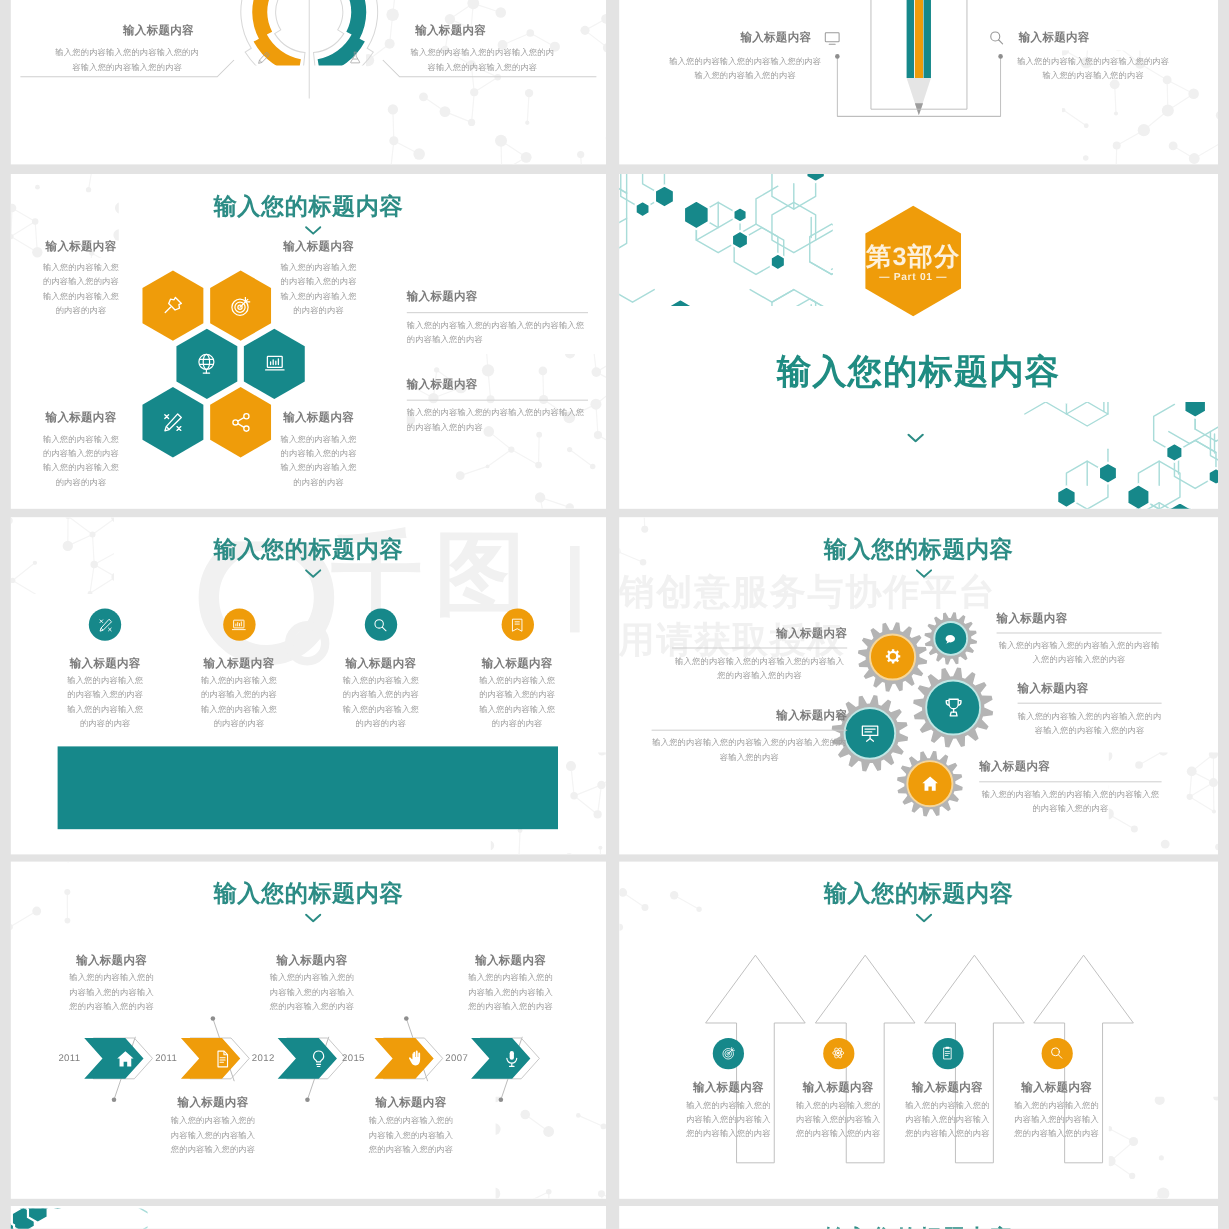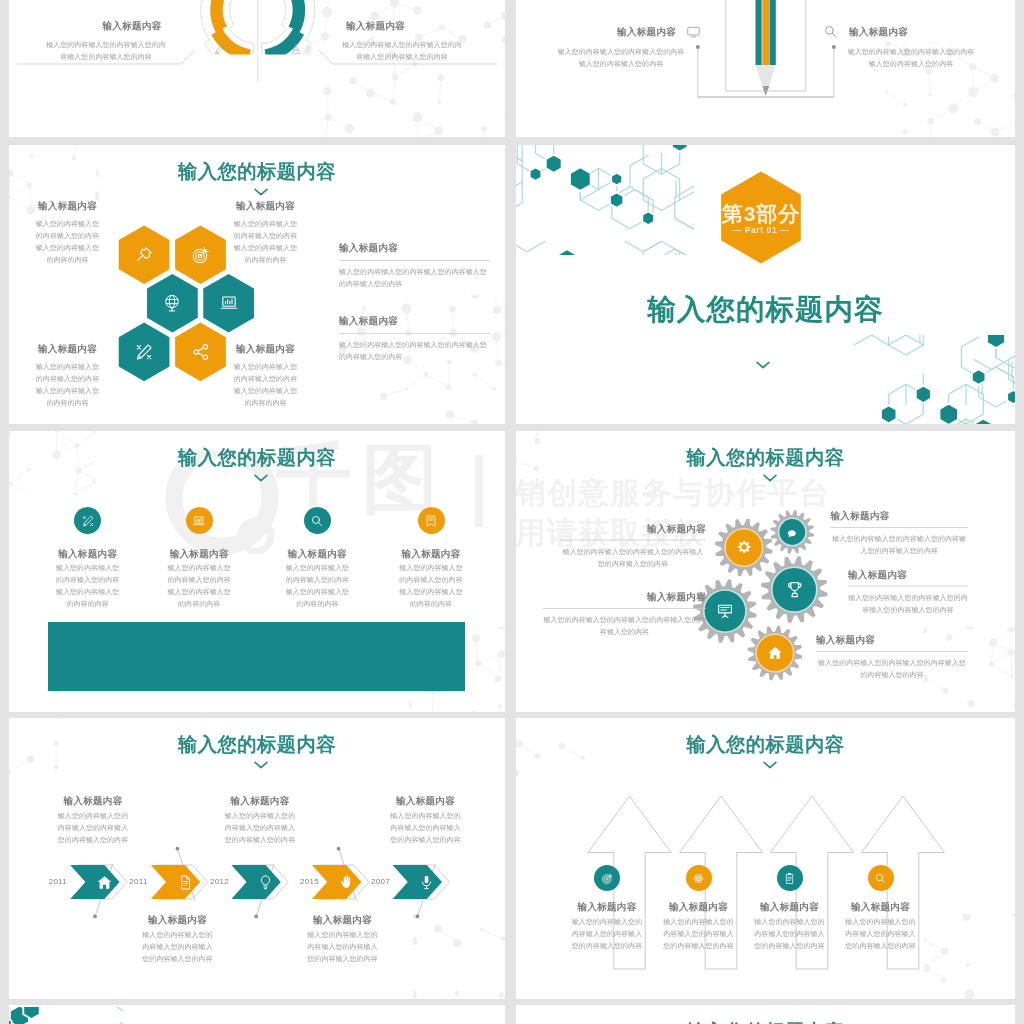--- a/index.html
+++ b/index.html
@@ -1331,21 +1331,21 @@
       <div style="position:absolute;left:248.1px;top:155.5px"><svg class="ic " viewBox="0 0 24 24" width="17" height="17" style="">
           <g fill="none" stroke="#fff" stroke-width="1.4" stroke-linejoin="round">
 <path d="M12 2.6a5.9 5.9 0 0 0-3.3 10.8c.6.5 1 1.2 1 2h4.6c0-.8.4-1.5 1-2A5.9 5.9 0 0 0 12 2.6z"></path>
 <path d="M9.7 18.3h4.6M10.5 20.8h3" stroke-linecap="round"></path>
           </g>
         </svg></div>
       <div style="position:absolute;left:215.0px;top:76px;width:72px;text-align:center">
         <div class="hd">输入标题内容</div>
         <div class="bd" style="margin-top:3px">输入您的内容输入您的内容输入您的内容输入您的内容输入您的内容</div>
       </div>
-      <div style="position:absolute;left:291px;top:158.5px;color:#7f7f7f;font-size:8px;letter-spacing:.3px">2015</div>
+      <div style="position:absolute;left:276px;top:158.5px;color:#7f7f7f;font-size:8px;letter-spacing:.3px">2015</div>
       <div style="position:absolute;left:328.7px;top:155.5px"><svg class="ic " viewBox="0 0 24 24" width="17" height="17" style="">
           <g fill="#fff">
             <path d="M9.1 4.6a1.1 1.1 0 0 1 2.2 0v5h.7V3.2a1.1 1.1 0 0 1 2.2 0v6.4h.7V5.5a1.1 1.1 0 1 1 2.2 0v6.9c0 4.3-2 7.3-5.3 7.3-2.3 0-3.9-1.2-5-3.3l-2.6-4.6a1.1 1.1 0 0 1 1.7-1.4l1.6 1.9h.5V6.2a1.1 1.1 0 0 1 2.2 0z"></path>
           </g>
         </svg></div>
       <div style="position:absolute;left:297.5px;top:195px;width:72px;text-align:center">
         <div class="hd">输入标题内容</div>
         <div class="bd" style="margin-top:3px">输入您的内容输入您的内容输入您的内容输入您的内容输入您的内容</div>
       </div>
       <div style="position:absolute;left:362.1px;top:158.5px;color:#7f7f7f;font-size:8px;letter-spacing:.3px">2007</div>

